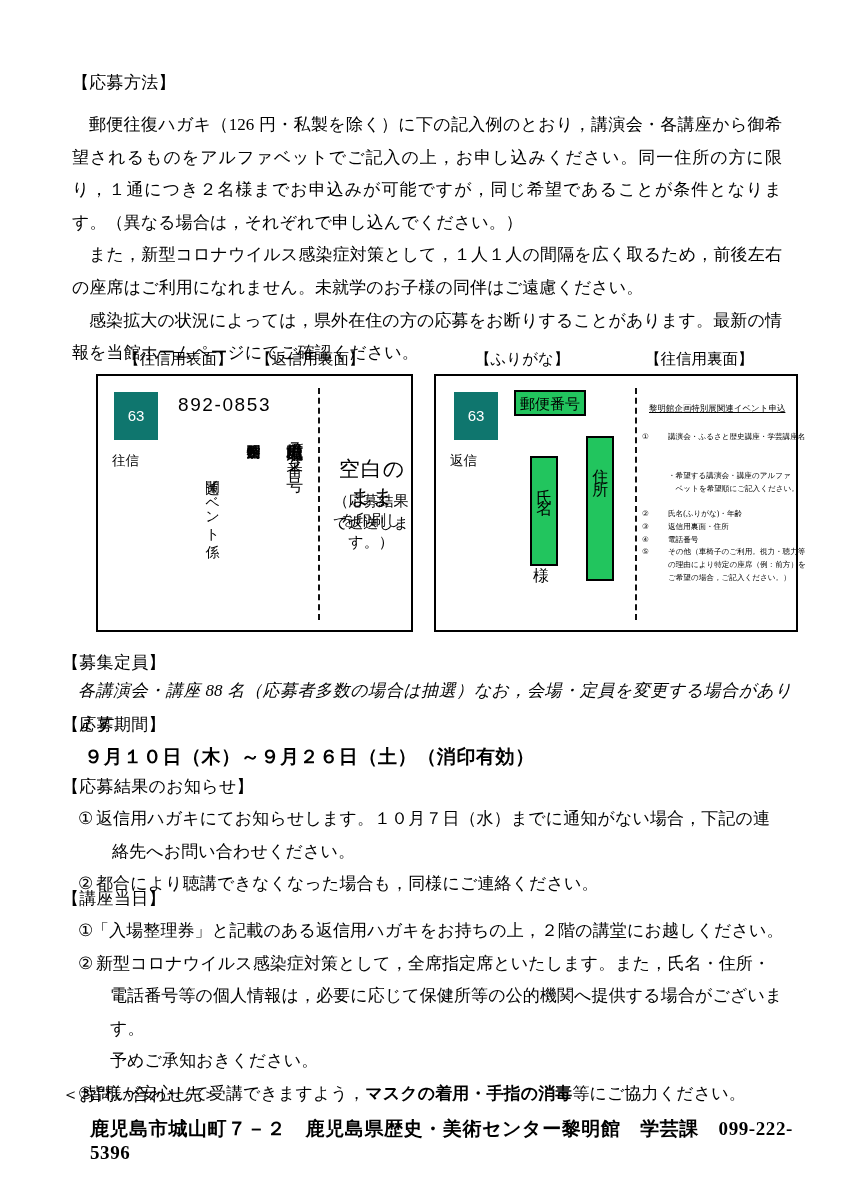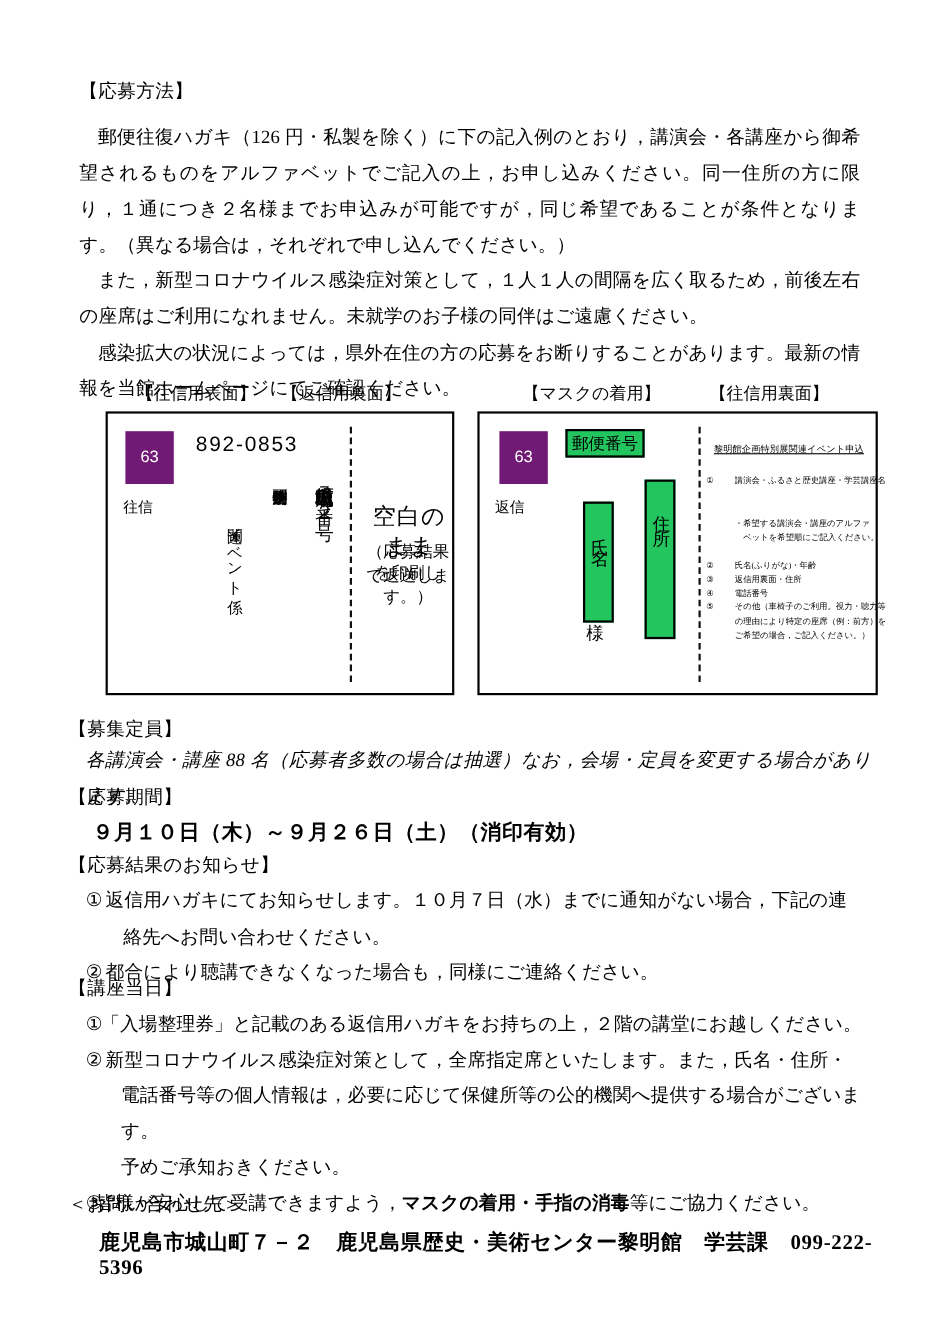--- a/index.html
+++ b/index.html
@@ -118,21 +118,21 @@
   .divider-dashed {
     position: absolute;
     top: 12px;
     bottom: 10px;
     width: 0;
     border-left: 2.5px dashed #111;
   }
 
   .stamp-box {
     position: absolute;
-    background: #701a75;
+    background: #0f766e;
     color: #ffffff;
     font-size: 15px;
     text-align: center;
     font-family: "Liberation Sans", sans-serif;
     box-sizing: border-box;
   }
 
   .vtext {
     position: absolute;
     writing-mode: vertical-rl;
@@ -178,21 +178,21 @@
     <div class="para indent1" style="margin-top:14px;">郵便往復ハガキ（126 円・私製を除く）に下の記入例のとおり，講演会・各講座から御希望されるものをアルファベットでご記入の上，お申し込みください。同一住所の方に限り，１通につき２名様までお申込みが可能ですが，同じ希望であることが条件となります。（異なる場合は，それぞれで申し込んでください。）</div>
     <div class="para indent1">また，新型コロナウイルス感染症対策として，１人１人の間隔を広く取るため，前後左右の座席はご利用になれません。未就学のお子様の同伴はご遠慮ください。</div>
     <div class="para indent1">感染拡大の状況によっては，県外在住の方の応募をお断りすることがあります。最新の情報を当館ホームページにてご確認ください。</div>
   </div>
 
   <div id="postcard-diagram">
 
     <div class="pc-labels">
       <div class="pc-label" style="left:124px;">【往信用表面】</div>
       <div class="pc-label" style="left:256px;">【返信用裏面】</div>
-      <div class="pc-label" style="left:475px;">【マスクの着用】</div>
+      <div class="pc-label" style="left:475px;">【ふりがな】</div>
       <div class="pc-label" style="left:645px;">【往信用裏面】</div>
     </div>
 
     <div class="pc-box" id="postcard-left">
 
       <div class="stamp-box" style="left:16px; top:16px; width:44px; height:48px; line-height:48px;">
         <span>63</span>
       </div>
       <div style="position:absolute; left:14px; top:76px; font-size:13.5px;">往信</div>
 

